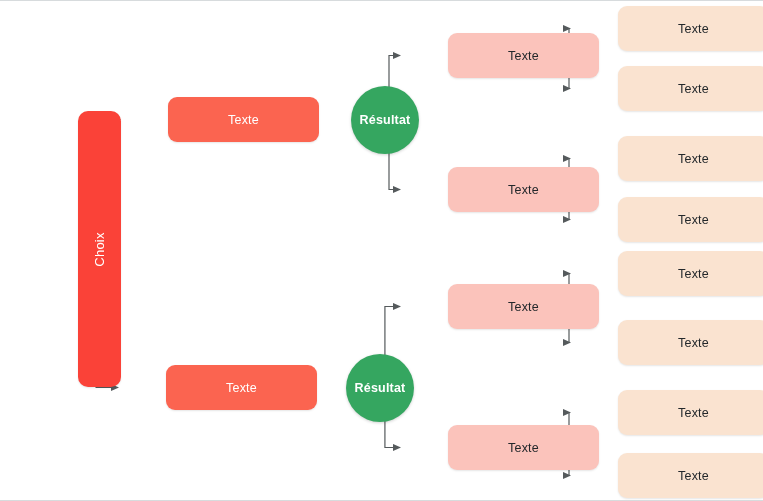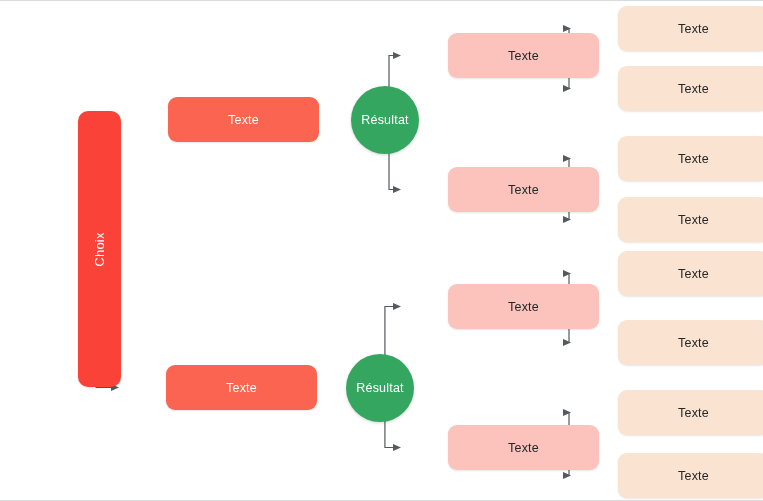--- a/index.html
+++ b/index.html
@@ -51,20 +51,21 @@
     transform: rotate(-90deg);
     font-size: 13px;
   }
   
   .node.circle {
     border-radius: 50%;
     box-shadow: 0 1px 3px rgba(0,0,0,0.18);
   }
   .node.circle .node-label {
     font-size: 12.5px;
+    font-weight: bold;
   }
 </style>
 </head>
 <body>
 
 <div id="canvas">
   <svg id="edges" viewBox="0 0 763 501" width="763" height="501" xmlns="http://www.w3.org/2000/svg">
     <defs>
       <marker id="arrowhead" markerWidth="7" markerHeight="7" refX="6" refY="3" orient="auto" markerUnits="strokeWidth">
         <path d="M0,0 L7,3 L0,6 z" fill="#555a5c"></path>

